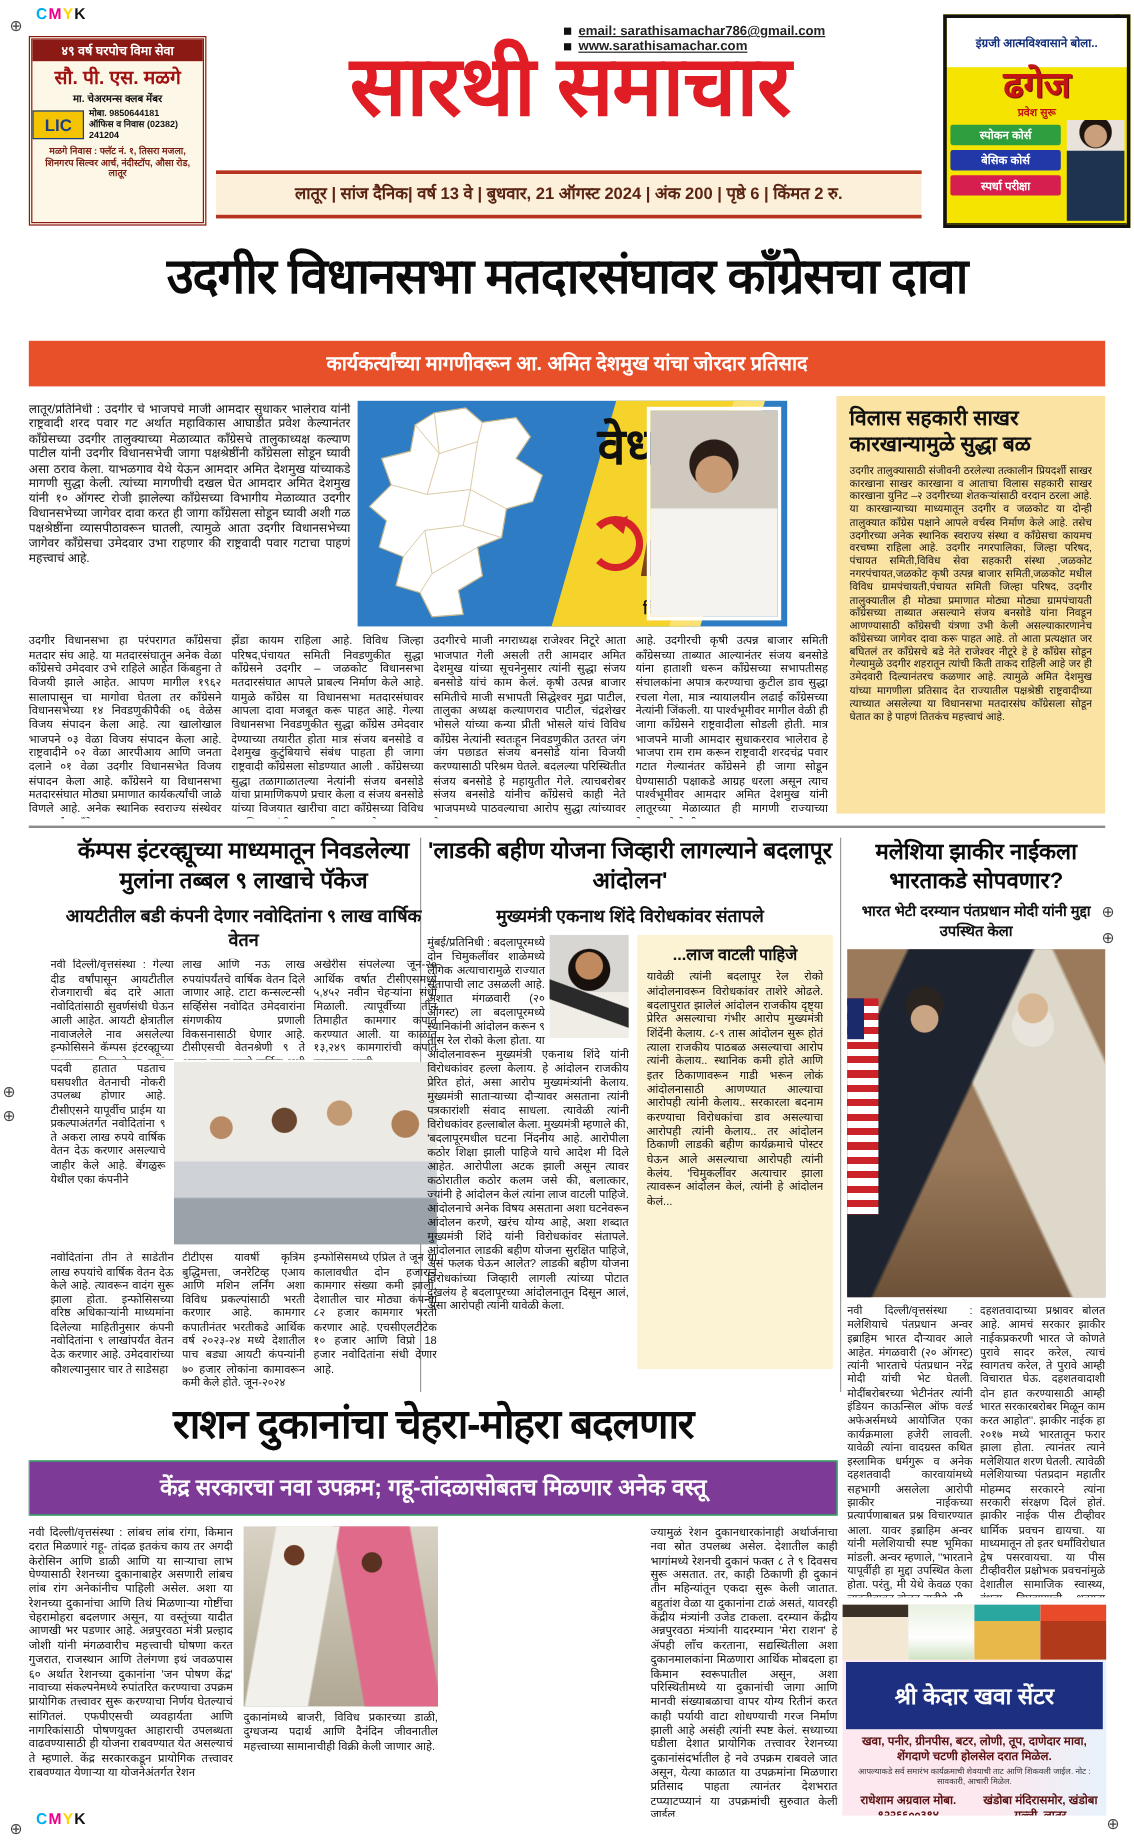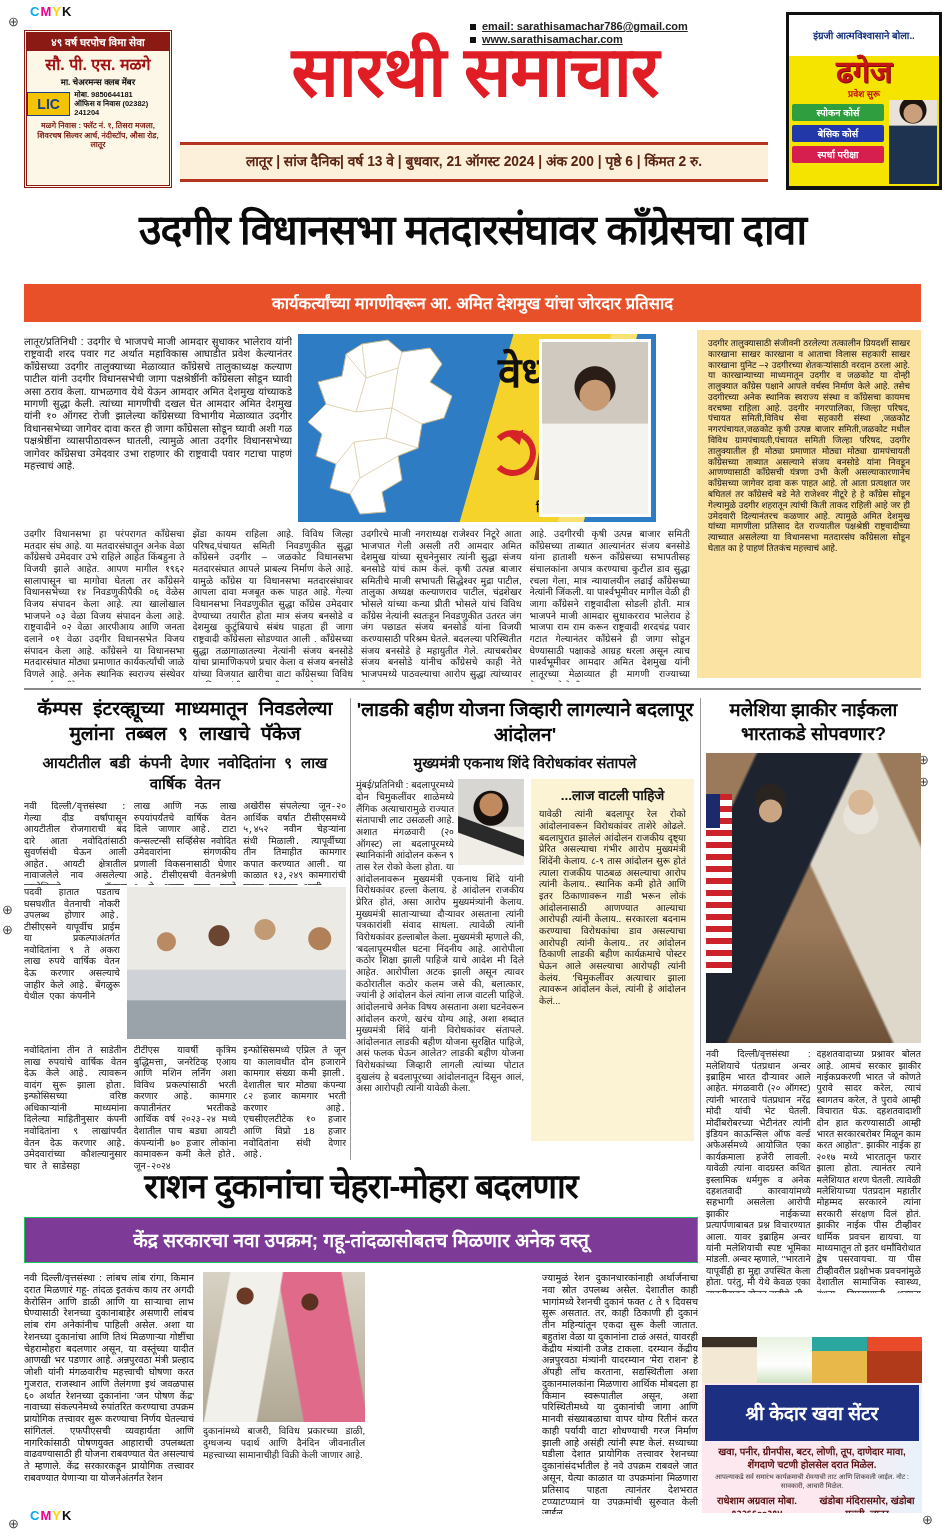--- a/index.html
+++ b/index.html
@@ -83,21 +83,21 @@
      background:radial-gradient(circle at 50% 31%,#c89a74 0 15px,rgba(0,0,0,0) 16px),
                 radial-gradient(circle at 50% 26%,#2a1d18 0 20px,rgba(0,0,0,0) 21px),
                 linear-gradient(180deg,#cfc9c0 0 47%,#f5f3ef 48% 100%);}
 
   
   .midband{left:24px;top:688px;width:897px;height:474px;border-top:2px solid #8a8a8a;}
   .vdiv{position:absolute;width:1px;background:#9a9a9a;}
   .art-headline{font-weight:800;text-align:center;line-height:1.3;color:#0b0b0b;}
   .art-subhead{font-weight:bold;text-align:center;margin-top:5px;}
 
-  .campus{left:0;top:8px;width:322px;font-family:Liberation Mono, monospace;}
+  .campus{left:18px;top:8px;width:322px;}
   .campus .art-headline{font-size:19px;}
   .campus .art-subhead{font-size:15px;}
   .c-rowA{margin-top:7px;display:flex;gap:7px;height:84px;}
   .c-rowA div{flex:1;font-size:9.3px;}
   .c-rowB{display:flex;gap:7px;height:152px;margin-top:2px;}
   .c-rowB .txt{width:96px;font-size:9.3px;}
   .office-photo{flex:1;
      background:radial-gradient(circle at 18% 36%,#b98a64 0 9px,rgba(0,0,0,0) 10px),
                 radial-gradient(circle at 42% 32%,#6a4630 0 10px,rgba(0,0,0,0) 11px),
                 radial-gradient(circle at 63% 28%,#c29a74 0 10px,rgba(0,0,0,0) 11px),
@@ -195,21 +195,21 @@
     <div class="lic-member">मा. चेअरमन्स क्लब मेंबर</div>
     <div class="lic-mid">
       <div class="lic-logo">
           <span>LIC</span>
         </div>
       <div class="lic-phones">
         <div>मोबा. 9850644181</div>
         <div>ऑफिस व निवास (02382) 241204</div>
       </div>
     </div>
-    <div class="lic-addr">मळगे निवास : फ्लॅट नं. १, तिसरा मजला, शिवरचष सिल्वर आर्च, नंदीस्टॉप, औसा रोड, लातूर</div>
+    <div class="lic-addr">मळगे निवास : फ्लॅट नं. १, तिसरा मजला, शिनगरप सिल्वर आर्च, नंदीस्टॉप, औसा रोड, लातूर</div>
   </div>
 
   <div class="abs email-block">
     <div><span class="sq"></span><u>email: sarathisamachar786@gmail.com</u></div>
     <div><span class="sq"></span><u>www.sarathisamachar.com</u></div>
   </div>
 
   <div class="abs masthead">सारथी समाचार</div>
 
   <div class="abs dateline">लातूर | सांज दैनिक| वर्ष 13 वे | बुधवार, 21 ऑगस्ट 2024 | अंक 200 | पृष्ठे 6 | किंमत 2 रु.</div>
@@ -243,20 +243,21 @@
       <div class="splash"></div>
       <div class="splash2"></div>
       <div class="vedh">वेध</div>
       <div class="dart"></div>
       <div class="building"></div>
       <div class="graphic-label">विधानसभेचा</div>
       <div class="amit-photo"></div>
     </div>
 
     <div class="abs lead-sidebar">
+      <div class="sidebar-title">विलास सहकारी साखर कारखान्यामुळे सुद्धा बळ</div>
       <div class="sidebar-body jtext" style="height:278px;">उदगीर तालुक्यासाठी संजीवनी ठरलेल्या तत्कालीन प्रियदर्शी साखर कारखाना साखर कारखाना व आताचा विलास सहकारी साखर कारखाना युनिट –२ उदगीरच्या शेतकऱ्यांसाठी वरदान ठरला आहे. या कारखान्याच्या माध्यमातून उदगीर व जळकोट या दोन्ही तालुक्यात काँग्रेस पक्षाने आपले वर्चस्व निर्माण केले आहे. तसेच उदगीरच्या अनेक स्थानिक स्वराज्य संस्था व काँग्रेसचा कायमच वरचष्मा राहिला आहे. उदगीर नगरपालिका, जिल्हा परिषद, पंचायत समिती,विविध सेवा सहकारी संस्था ,जळकोट नगरपंचायत,जळकोट कृषी उत्पन्न बाजार समिती,जळकोट मधील विविध ग्रामपंचायती,पंचायत समिती जिल्हा परिषद, उदगीर तालुक्यातील ही मोठ्या प्रमाणात मोठ्या मोठ्या ग्रामपंचायती काँग्रेसच्या ताब्यात असल्याने संजय बनसोडे यांना निवडून आणण्यासाठी काँग्रेसची यंत्रणा उभी केली असल्याकारणानेच काँग्रेसच्या जागेवर दावा करू पाहत आहे. तो आता प्रत्यक्षात जर बघितलं तर काँग्रेसचे बडे नेते राजेश्वर नीटूरे हे हे काँग्रेस सोडून गेल्यामुळे उदगीर शहरातून त्यांची किती ताकद राहिली आहे जर ही उमेदवारी दिल्यानंतरच कळणार आहे. त्यामुळे अमित देशमुख यांच्या मागणीला प्रतिसाद देत राज्यातील पक्षश्रेष्ठी राष्ट्रवादीच्या त्याच्यात असलेल्या या विधानसभा मतदारसंघ काँग्रेसला सोडून घेतात का हे पाहणं तितकंच महत्त्वाचं आहे.</div>
     </div>
 
     <div class="abs lead-cols">
       <div class="lead-col jtext">उदगीर विधानसभा हा परंपरागत काँग्रेसचा मतदार संघ आहे. या मतदारसंघातून अनेक वेळा काँग्रेसचे उमेदवार उभे राहिले आहेत किंबहुना ते विजयी झाले आहेत. आपण मागील १९६२ सालापासून चा मागोवा घेतला तर काँग्रेसने विधानसभेच्या १४ निवडणुकीपैकी ०६ वेळेस विजय संपादन केला आहे. त्या खालोखाल भाजपने ०३ वेळा विजय संपादन केला आहे. राष्ट्रवादीने ०२ वेळा आरपीआय आणि जनता दलाने ०१ वेळा उदगीर विधानसभेत विजय संपादन केला आहे. काँग्रेसने या विधानसभा मतदारसंघात मोठ्या प्रमाणात कार्यकर्त्यांची जाळे विणले आहे. अनेक स्थानिक स्वराज्य संस्थेवर आत्तापर्यंत काँग्रेसचा</div>
       <div class="lead-col jtext">झेंडा कायम राहिला आहे. विविध जिल्हा परिषद,पंचायत समिती निवडणुकीत सुद्धा काँग्रेसने उदगीर – जळकोट विधानसभा मतदारसंघात आपले प्राबल्य निर्माण केले आहे. यामुळे काँग्रेस या विधानसभा मतदारसंघावर आपला दावा मजबूत करू पाहत आहे. गेल्या विधानसभा निवडणुकीत सुद्धा काँग्रेस उमेदवार देण्याच्या तयारीत होता मात्र संजय बनसोडे व देशमुख कुटुंबियाचे संबंध पाहता ही जागा राष्ट्रवादी काँग्रेसला सोडण्यात आली . काँग्रेसच्या सुद्धा तळागाळातल्या नेत्यांनी संजय बनसोडे यांचा प्रामाणिकपणे प्रचार केला व संजय बनसोडे यांच्या विजयात खारीचा वाटा काँग्रेसच्या विविध पदाधिकाऱ्यांनी उचलला ही सत्य आहे.</div>
       <div class="lead-col jtext">उदगीरचे माजी नगराध्यक्ष राजेश्वर निटूरे आता भाजपात गेली असली तरी आमदार अमित देशमुख यांच्या सूचनेनुसार त्यांनी सुद्धा संजय बनसोडे यांचं काम केलं. कृषी उत्पन्न बाजार समितीचे माजी सभापती सिद्धेश्वर मुद्रा पाटील, तालुका अध्यक्ष कल्याणराव पाटील, चंद्रशेखर भोसले यांच्या कन्या प्रीती भोसले यांचं विविध काँग्रेस नेत्यांनी स्वतःहून निवडणुकीत उतरत जंग जंग पछाडत संजय बनसोडे यांना विजयी करण्यासाठी परिश्रम घेतले. बदलल्या परिस्थितीत संजय बनसोडे हे महायुतीत गेले. त्याचबरोबर संजय बनसोडे यांनीच काँग्रेसचे काही नेते भाजपमध्ये पाठवल्याचा आरोप सुद्धा त्यांच्यावर केला जात</div>
       <div class="lead-col jtext">आहे. उदगीरची कृषी उत्पन्न बाजार समिती काँग्रेसच्या ताब्यात आल्यानंतर संजय बनसोडे यांना हाताशी धरून काँग्रेसच्या सभापतीसह संचालकांना अपात्र करण्याचा कुटील डाव सुद्धा रचला गेला, मात्र न्यायालयीन लढाई काँग्रेसच्या नेत्यांनी जिंकली. या पार्श्वभूमीवर मागील वेळी ही जागा काँग्रेसने राष्ट्रवादीला सोडली होती. मात्र भाजपने माजी आमदार सुधाकरराव भालेराव हे भाजपा राम राम करून राष्ट्रवादी शरदचंद्र पवार गटात गेल्यानंतर काँग्रेसने ही जागा सोडून घेण्यासाठी पक्षाकडे आग्रह धरला असून त्याच पार्श्वभूमीवर आमदार अमित देशमुख यांनी लातूरच्या मेळाव्यात ही मागणी राज्याच्या नेतृत्वाकडे केली.</div>
     </div>
   </div>
@@ -293,20 +294,21 @@
         </div>
         <div class="l-box">
           <div class="l-box-title">...लाज वाटली पाहिजे</div>
           <div class="l-box-body jtext" style="height:312px;">यावेळी त्यांनी बदलापूर रेल रोको आंदोलनावरून विरोधकांवर ताशेरे ओढले. बदलापुरात झालेलं आंदोलन राजकीय दृष्ट्या प्रेरित असल्याचा गंभीर आरोप मुख्यमंत्री शिंदेंनी केलाय. ८-९ तास आंदोलन सुरू होतं त्याला राजकीय पाठबळ असल्याचा आरोप त्यांनी केलाय.. स्थानिक कमी होते आणि इतर ठिकाणावरून गाडी भरून लोकं आंदोलनासाठी आणण्यात आल्याचा आरोपही त्यांनी केलाय.. सरकारला बदनाम करण्याचा विरोधकांचा डाव असल्याचा आरोपही त्यांनी केलाय.. तर आंदोलन ठिकाणी लाडकी बहीण कार्यक्रमाचे पोस्टर घेऊन आले असल्याचा आरोपही त्यांनी केलंय. 'चिमुकलींवर अत्याचार झाला त्यावरून आंदोलन केलं, त्यांनी हे आंदोलन केलं...</div>
         </div>
       </div>
     </div>
 
     <div class="abs malaysia">
       <div class="art-headline">मलेशिया झाकीर नाईकला भारताकडे सोपवणार?</div>
+      <div class="art-subhead">भारत भेटी दरम्यान पंतप्रधान मोदी यांनी मुद्दा उपस्थित केला</div>
       <div class="modi-photo">
         <div class="mflag"></div>
       </div>
       <div class="m-cols">
         <div class="jtext">नवी दिल्ली/वृत्तसंस्था : मलेशियाचे पंतप्रधान अन्वर इब्राहिम भारत दौऱ्यावर आले आहेत. मंगळवारी (२० ऑगस्ट) त्यांनी भारताचे पंतप्रधान नरेंद्र मोदी यांची भेट घेतली. मोदींबरोबरच्या भेटीनंतर त्यांनी इंडियन काऊन्सिल ऑफ वर्ल्ड अफेअर्समध्ये आयोजित एका कार्यक्रमाला हजेरी लावली. यावेळी त्यांना वादग्रस्त कथित इस्लामिक धर्मगुरू व अनेक दहशतवादी कारवायांमध्ये सहभागी असलेला आरोपी झाकीर नाईकच्या प्रत्यार्पणाबाबत प्रश्न विचारण्यात आला. यावर इब्राहिम अन्वर यांनी मलेशियाची स्पष्ट भूमिका मांडली. अन्वर म्हणाले, ''भारताने यापूर्वीही हा मुद्दा उपस्थित केला होता. परंतु, मी येथे केवळ एका व्यक्तीबाबत बोलत नाहीये. मी</div>
         <div class="jtext">दहशतवादाच्या प्रश्नावर बोलत आहे. आमचं सरकार झाकीर नाईकप्रकरणी भारत जे कोणते पुरावे सादर करेल, त्याचं स्वागतच करेल, ते पुरावे आम्ही विचारात घेऊ. दहशतवादाशी दोन हात करण्यासाठी आम्ही भारत सरकारबरोबर मिळून काम करत आहोत''. झाकीर नाईक हा २०१७ मध्ये भारतातून फरार झाला होता. त्यानंतर त्याने मलेशियात शरण घेतली. त्यावेळी मलेशियाच्या पंतप्रदान महातीर मोहम्मद सरकारने त्यांना सरकारी संरक्षण दिलं होतं. झाकीर नाईक पीस टीव्हीवर धार्मिक प्रवचन द्यायचा. या माध्यमातून तो इतर धर्मांविरोधात द्वेष पसरवायचा. या पीस टीव्हीवरील प्रक्षोभक प्रवचनांमुळे देशातील सामाजिक स्वास्थ्य, बंधुता बिघडण्याची शक्यता आहे, असे केंद्र सरकारने म्हटलेले आहे.</div>
       </div>
     </div>
   </div>
 

